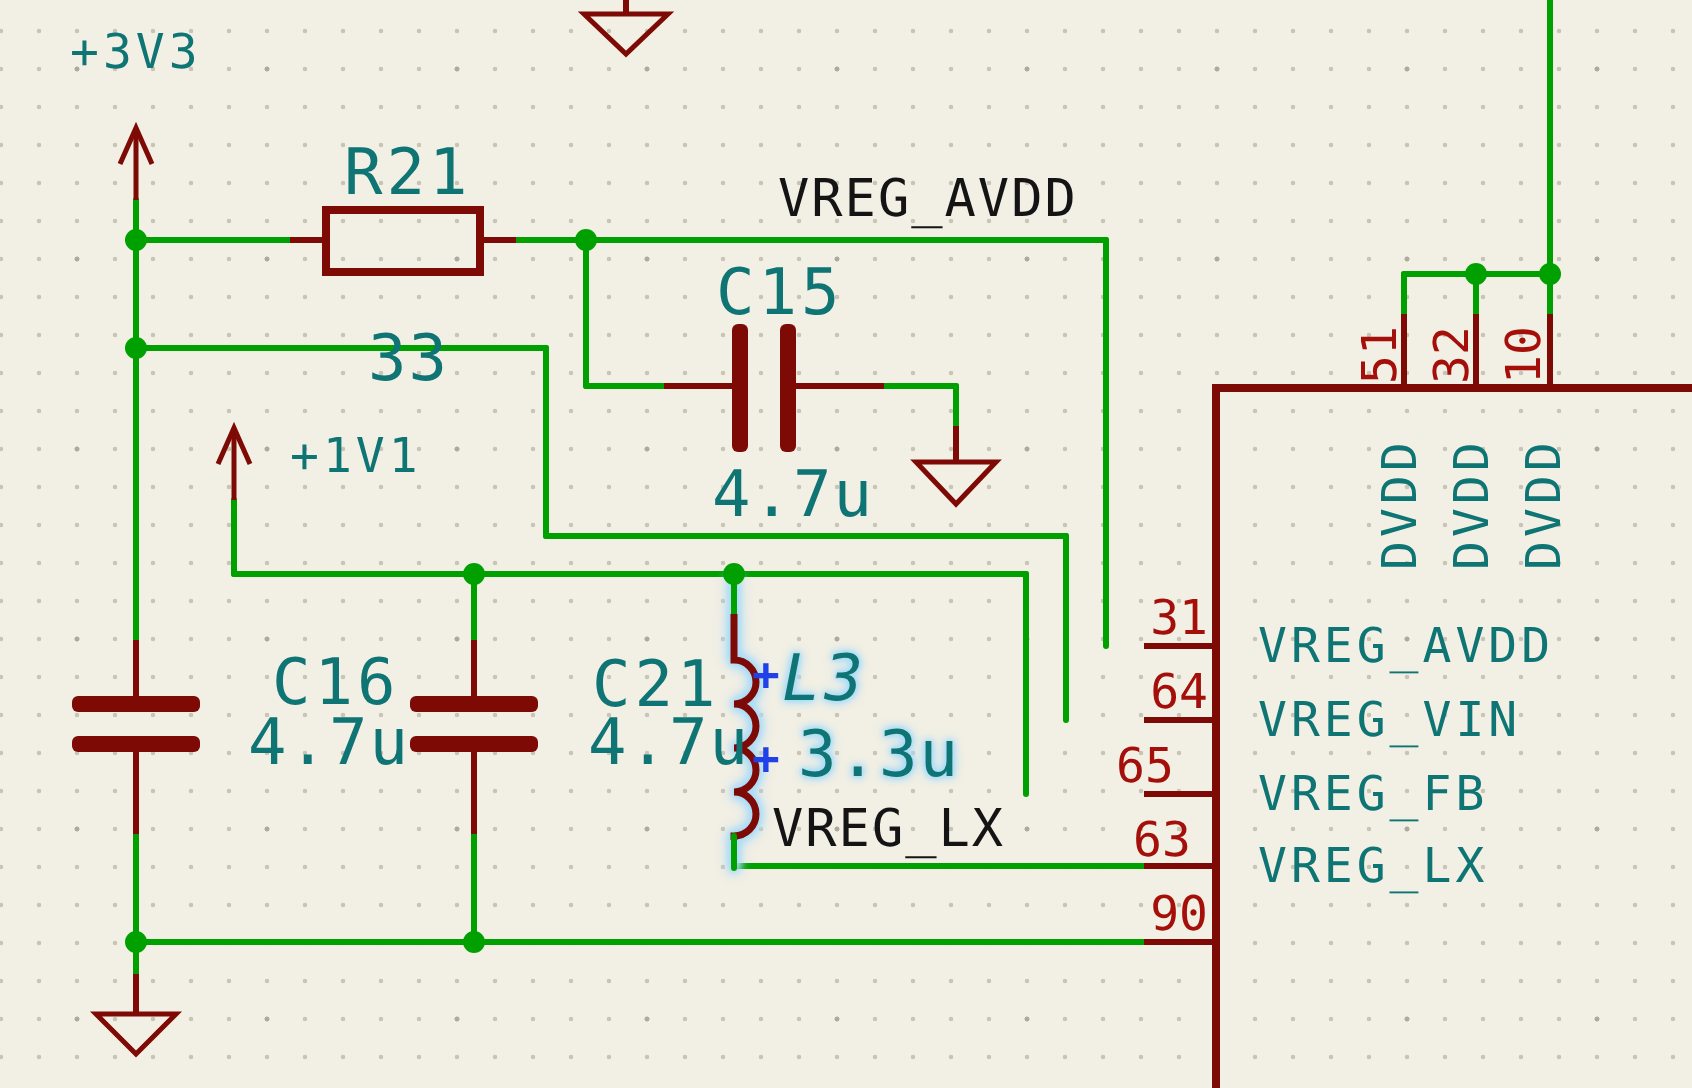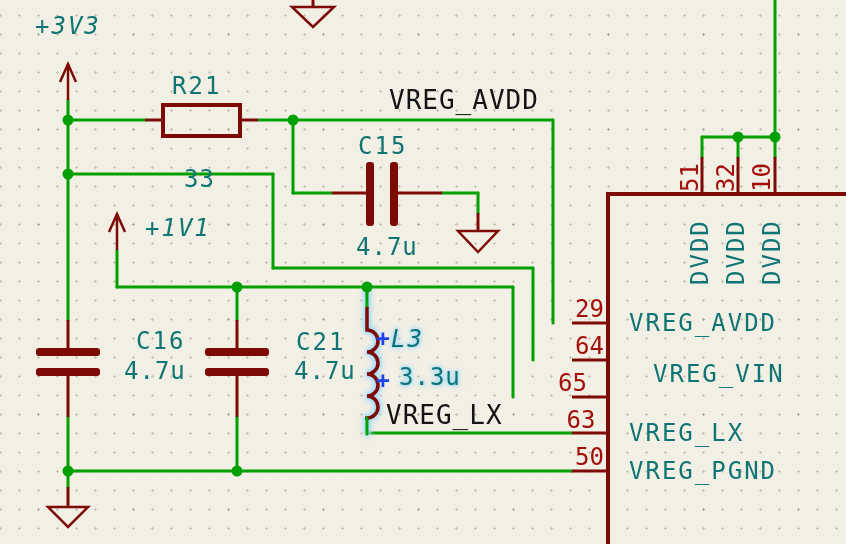--- a/index.html
+++ b/index.html
@@ -21,25 +21,25 @@
     font-family:"DejaVu Sans Mono","Liberation Mono",monospace;
     color:var(--c-field-text);
   }
   svg.layer{position:absolute;left:0;top:0;}
   .wire{stroke:var(--c-wire);stroke-width:3;stroke-linecap:round;}
   .lead{stroke:var(--c-symbol);stroke-width:3;stroke-linecap:butt;}
   .stub{stroke:var(--c-symbol);stroke-width:3;stroke-linecap:butt;}
   .sym{stroke:var(--c-symbol);fill:none;}
   .plate{fill:var(--c-symbol);}
   .junction{fill:var(--c-wire);stroke:none;}
-  .txt{position:absolute;font-size:24px;line-height:26px;letter-spacing:1px;white-space:pre;}
+  .txt{position:absolute;font-size:32px;line-height:26px;letter-spacing:1px;white-space:pre;}
   .t-net{color:var(--c-net-label);font-size:26px;letter-spacing:1px;}
   .t-pnum{color:var(--c-pin-number);font-size:24px;letter-spacing:0;}
   .t-pname{color:var(--c-field-text);font-size:24px;letter-spacing:2px;}
-  .t-power{font-size:24px;letter-spacing:2px;font-style:italic;}
+  .t-power{font-size:24px;letter-spacing:2px;}
   .t-ref{letter-spacing:2px;}
   .rot{transform:rotate(-90deg);transform-origin:0 0;line-height:24px;}
   .halo-txt{text-shadow:0 0 2px var(--c-highlight-halo),0 0 3px var(--c-highlight-halo),0 0 5px var(--c-highlight-halo),0 0 6px var(--c-highlight-halo);}
   .halo-shape{filter:drop-shadow(0 0 1.5px var(--c-highlight-halo)) drop-shadow(0 0 2px var(--c-highlight-halo)) drop-shadow(0 0 2.5px var(--c-highlight-halo));}
   .t-anchor{color:var(--c-anchor-cross);font-size:23px;font-weight:bold;}
   .pname-col{position:absolute;left:629px;}
 </style>
 </head>
 <body>
 
@@ -167,30 +167,30 @@
   <div class="txt t-ref" style="left:296px;top:329px;">C21</div>
   <div class="txt" style="left:294px;top:358px;">4.7u</div>
 
   <div class="txt t-anchor" style="left:376px;top:325px;">+</div>
   <div class="txt t-ref halo-txt" style="left:391px;top:326px;font-style:italic;">L3</div>
   <div class="txt t-anchor" style="left:376px;top:367px;">+</div>
   <div class="txt halo-txt" style="left:399px;top:364px;">3.3u</div>
 
   <div class="txt t-net" style="left:386px;top:402px;">VREG_LX</div>
 
-  <div class="txt t-pnum" style="left:558px;top:296px;width:46px;text-align:right;">29</div>
+  <div class="txt t-pnum" style="left:558px;top:296px;width:46px;text-align:right;">31</div>
   <div class="txt t-pnum" style="left:558px;top:333px;width:46px;text-align:right;">64</div>
   <div class="txt t-pnum" style="left:558px;top:370px;width:46px;text-align:left;">65</div>
   <div class="txt t-pnum" style="left:558px;top:407px;width:46px;text-align:center;">63</div>
-  <div class="txt t-pnum" style="left:558px;top:444px;width:46px;text-align:right;">50</div>
+  <div class="txt t-pnum" style="left:558px;top:444px;width:46px;text-align:right;">90</div>
 
   <div class="txt t-pname pname-col" style="top:310px;">VREG_AVDD</div>
-  <div class="txt t-pname pname-col" style="top:361px;margin-left:24px;">VREG_VIN</div>
+  <div class="txt t-pname pname-col" style="top:347px;">VREG_VIN</div>
+  <div class="txt t-pname pname-col" style="top:384px;">VREG_FB</div>
   <div class="txt t-pname pname-col" style="top:420px;">VREG_LX</div>
-  <div class="txt t-pname pname-col" style="top:458px;">VREG_PGND</div>
 
   <div class="txt t-pnum rot" style="left:678px;top:192px;">51</div>
   <div class="txt t-pnum rot" style="left:714px;top:192px;">32</div>
   <div class="txt t-pnum rot" style="left:750px;top:192px;">10</div>
 
   <div class="txt t-pname rot" style="left:688px;top:285px;">DVDD</div>
   <div class="txt t-pname rot" style="left:724px;top:285px;">DVDD</div>
   <div class="txt t-pname rot" style="left:760px;top:285px;">DVDD</div>
 
 </div>

